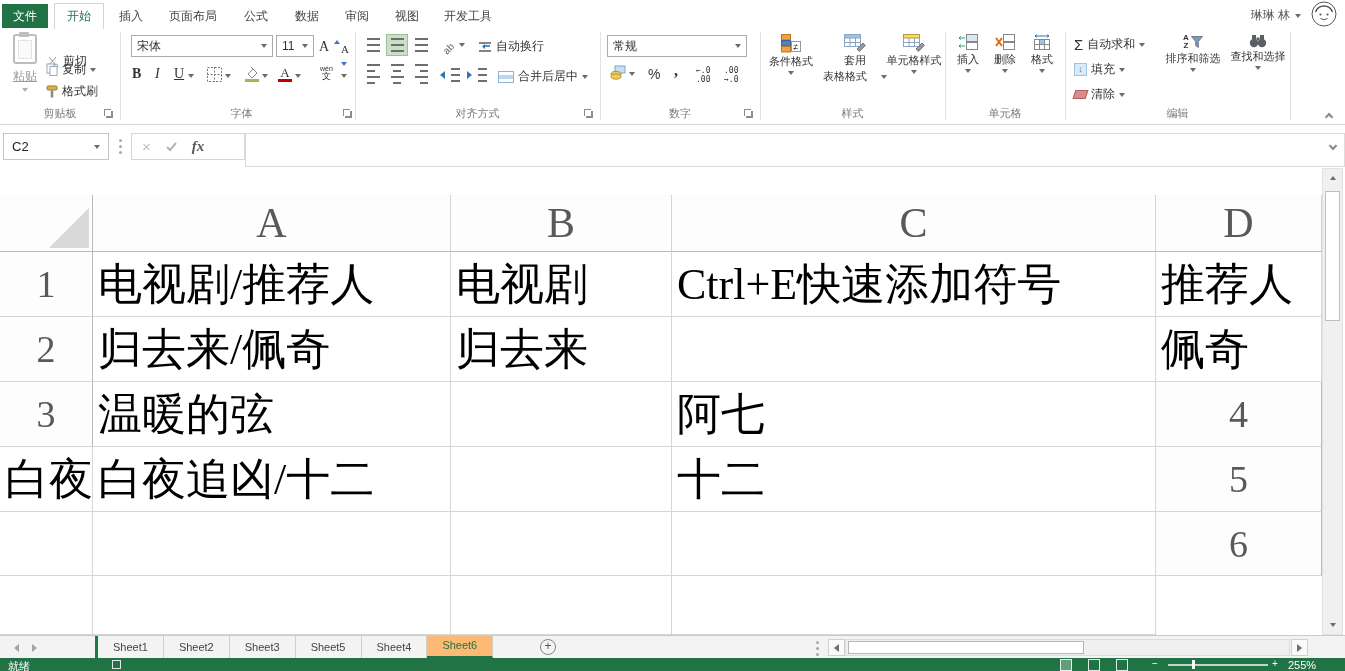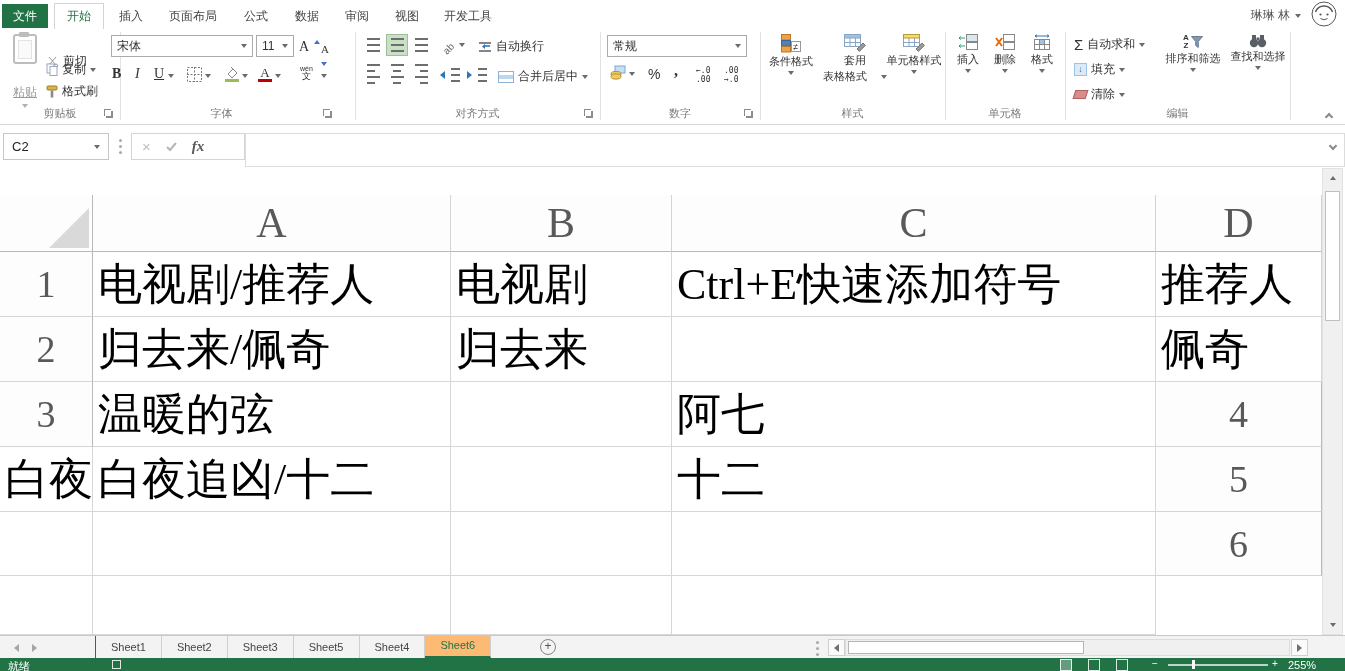--- a/index.html
+++ b/index.html
@@ -119,21 +119,21 @@
 
   
   .vscroll { position:absolute; left:1322px; top:168px; width:21px; height:467px; background:#f0f0f0; border:1px solid #e2e2e2; }
   .vs-btn { position:absolute; left:0; width:19px; height:18px; display:flex; align-items:center; justify-content:center; }
   .vs-thumb { position:absolute; left:2px; width:15px; top:22px; height:130px; background:#fff; border:1px solid #bfbfbf; }
 
   
   .sheetbar { position:absolute; left:0; top:635px; width:1345px; height:23px; background:#f3f3f3; border-top:1px solid #c9c9c9; }
   .sheet-tabs { position:absolute; left:95px; top:0; height:22px; display:flex; }
   .stab { padding:0 15px; line-height:22px; font-size:11px; color:#444; border-right:1px solid #cfcfcf; cursor:default; }
-  .stab:first-child { border-left:1px solid #15803d; }
+  .stab:first-child { border-left:3px solid #15803d; }
   .stab.active { background:#fdba74; color:#217346; border-bottom:2px solid #217346; line-height:19px; }
   .add-sheet { position:absolute; left:540px; top:3px; width:16px; height:16px; border:1px solid #868686; border-radius:50%;
                font-size:12px; line-height:13px; text-align:center; color:#555; }
   .hs-btn { position:absolute; top:3px; width:17px; height:17px; border:1px solid #d0d0d0; background:#fafafa;
             display:flex; align-items:center; justify-content:center; }
   .hs-track { position:absolute; left:845px; top:3px; width:445px; height:17px; background:#f0f0f0; border:1px solid #dcdcdc; }
   .hs-thumb { position:absolute; left:2px; top:1px; width:236px; height:13px; background:#fff; border:1px solid #b5b5b5; }
 
   
   .statusbar { position:absolute; left:0; top:658px; width:1345px; height:13px; background:#217346; color:#fff; overflow:hidden; }
@@ -176,21 +176,21 @@
   <div class="rsep" style="left:355px;"></div>
   <div class="rsep" style="left:600px;"></div>
   <div class="rsep" style="left:760px;"></div>
   <div class="rsep" style="left:945px;"></div>
   <div class="rsep" style="left:1065px;"></div>
   <div class="rsep" style="left:1290px;"></div>
 
   <div class="rgroup" style="left:0;width:120px;">
     <div class="abs vflex" style="left:6px;top:6px;width:38px;">
       <span class="paste-icon"></span>
-      <span class="rbtn-txt muted" style="margin-top:20px;text-decoration:underline;">粘贴</span>
+      <span class="rbtn-txt muted" style="margin-top:4px;text-decoration:underline;">粘贴</span>
       <span class="td" style="margin-top:3px;border-top-color:#b0b0b0;"></span>
     </div>
     <div class="abs hflex" style="left:46px;top:25px;">
       <svg width="13" height="12">
         <path d="M3 1 L10 9 M10 1 L3 9" stroke="#999" fill="none"></path>
         <circle cx="3" cy="9.8" r="1.7" fill="none" stroke="#999"></circle>
           <circle cx="10" cy="9.8" r="1.7" fill="none" stroke="#999"></circle>
       </svg>
       <span class="rbtn-txt">剪切</span>
     </div>
@@ -206,21 +206,21 @@
       <svg width="12" height="13">
         <rect x="1" y="1" width="10" height="4" rx="1" fill="#d9b44a" stroke="#a07d2a"></rect>
         <rect x="4.7" y="5.5" width="2.6" height="7" fill="#8a8a8a"></rect>
       </svg>
       <span class="rbtn-txt">格式刷</span>
     </div>
     <div class="glabel">剪贴板</div>
     <div class="launcher" style="right:6px;bottom:5px;"></div>
   </div>
 
-  <div class="rgroup" style="left:104px;width:235px;">
+  <div class="rgroup" style="left:124px;width:235px;">
     <div class="combo" style="left:7px;top:7px;width:142px;">
       <span>宋体</span>
       <span class="spacer"></span>
         <span class="td"></span>
     </div>
     <div class="combo" style="left:152px;top:7px;width:38px;">
       <span>11</span>
       <span class="spacer"></span>
         <span class="td"></span>
     </div>

